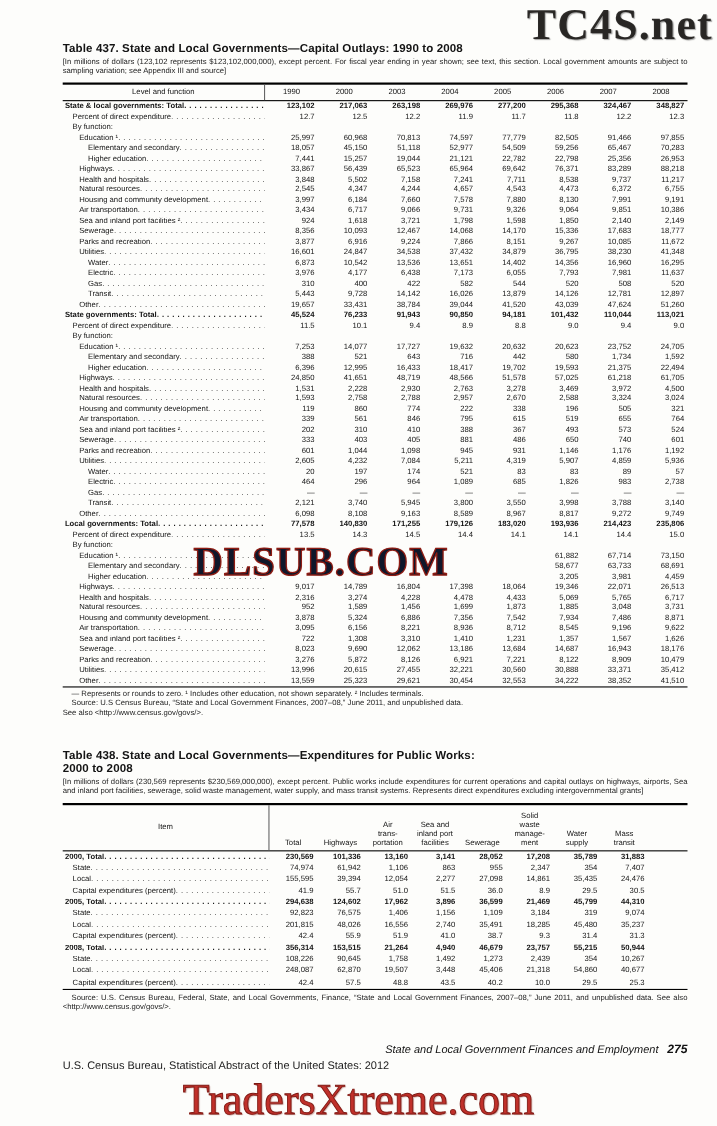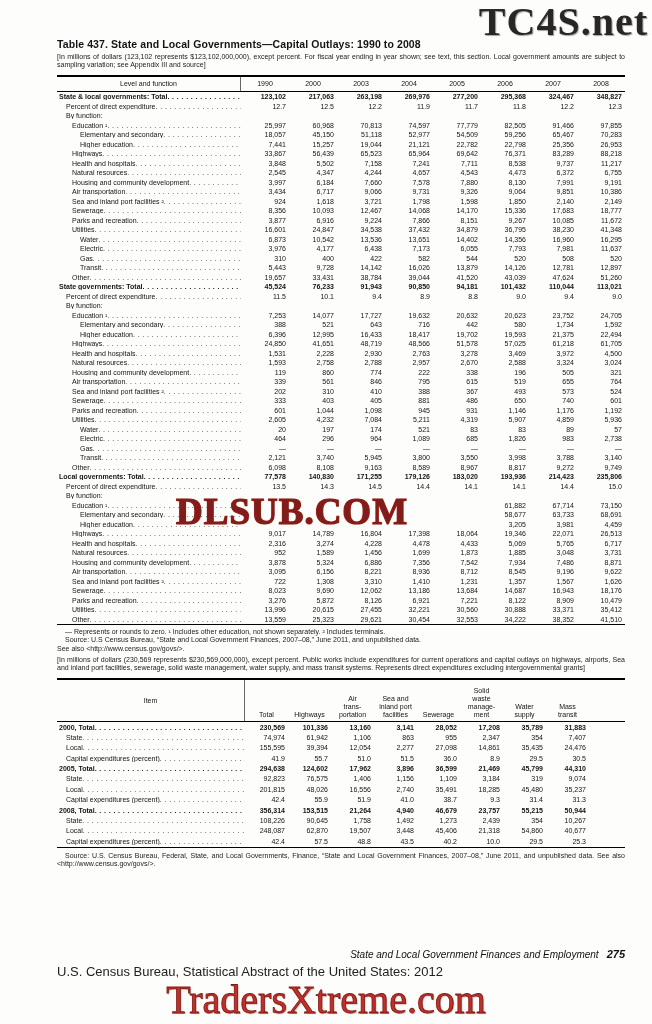--- a/index.html
+++ b/index.html
@@ -44,27 +44,27 @@
   .label.ind1 { padding-left:9px; }
   .label.ind2 { padding-left:15px; }
   .label.ind3 { padding-left:23px; }
 
   .fnotes { margin-top:3px; font-size:7px; line-height:8.4px; color:#1b1b1b; }
   .fnote-ind { padding-left:8px; }
   .src-par { margin-top:4px; font-size:7px; line-height:8.4px; text-indent:8px; text-align:justify; color:#1b1b1b; }
 
   .footer-title { position:absolute; right:27px; top:948px; font-size:10px; color:#111;font-style:italic; }
   .footer-title .pageno { font-weight:bold; font-size:11px; margin-left:8px; }
-  .footer-imprint { position:absolute; left:57px; top:964px; font-size:13px; color:#222; }
+  .footer-imprint { position:absolute; left:57px; top:964px; font-size:10px; color:#222; }
 
   .wm-top { position:absolute; top:-2px; right:4px; font-family:"Liberation Serif", serif;
             font-weight:bold; font-size:40px; color:rgba(30,28,26,.93); letter-spacing:1px;
             text-shadow:1px 1px 1px rgba(0,0,0,.35); }
   .wm-mid { position:absolute; top:490px; left:176px; font-family:"Liberation Serif", serif;
-            font-weight:bold; font-size:37px; letter-spacing:1px; color:#7f1d1d;
+            font-weight:bold; font-size:37px; letter-spacing:1px; color:#0f172a;
             -webkit-text-stroke:1.2px #8e1c13; text-shadow:0 0 1px #8e1c13; }
   .wm-bottom { position:absolute; bottom:1px; left:50%; transform:translateX(-50%);
             font-family:"Liberation Serif", serif; font-weight:normal; font-size:40px;
             color:#c0302a; -webkit-text-stroke:.8px #7e1812; white-space:nowrap;
             text-shadow:1px 1px 1px rgba(126,24,18,.4); }
 </style>
 </head>
 <body>
 
 <div class="page">
@@ -871,20 +871,22 @@
           </div>
         </div>
     </div>
 
     <div class="fnotes">
       <div class="fnote-ind">— Represents or rounds to zero. ¹ Includes other education, not shown separately. ² Includes terminals.</div>
       <div class="fnote-ind">Source: U.S Census Bureau, “State and Local Government Finances, 2007–08,” June 2011, and unpublished data.</div>
       <div>See also &lt;http://www.census.gov/govs/&gt;.</div>
     </div>
 
+    <div class="t-title" id="t438-title">Table 438. State and Local Governments—Expenditures for Public Works:
+2000 to 2008</div>
     <div class="t-note">[In millions of dollars (230,569 represents $230,569,000,000), except percent. Public works include expenditures for current operations and capital outlays on highways, airports, Sea and inland port facilities, sewerage, solid waste management, water supply, and mass transit systems. Represents direct expenditures excluding intergovernmental grants]</div>
 
     <div class="dtable t438">
       <div class="thead">
         <div class="stub-h">Item</div>
         <div class="cols" id="t438-cols">
             <div class="th-col">Total</div>
             <div class="th-col">Highways</div>
             <div class="th-col">Air
 trans-

